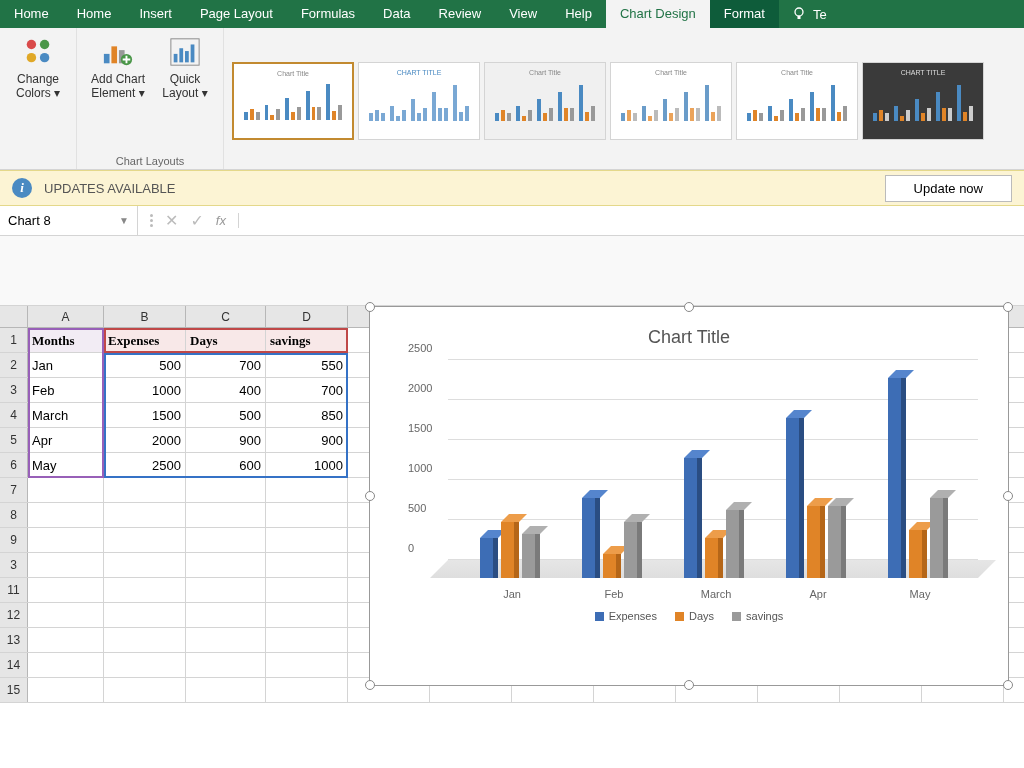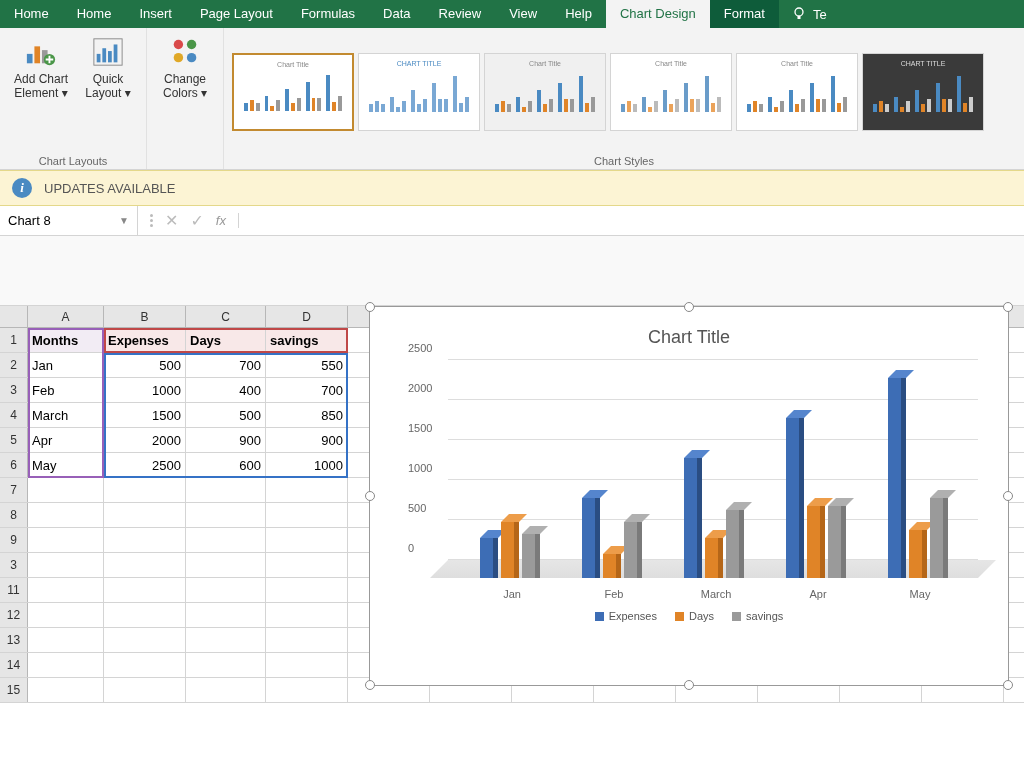--- a/index.html
+++ b/index.html
@@ -49,21 +49,21 @@
 .spacer { height: 70px; background: #f9f9f9; border-bottom: 1px solid #d4d4d4; }
 
 
 .sheet { position: relative; }
 .col-headers { display: flex; height: 22px; background: #e6e6e6; border-bottom: 1px solid #b7b7b7; }
 .corner-cell { width: 28px; border-right: 1px solid #b7b7b7; background: #e6e6e6; }
 .col-header { border-right: 1px solid #b7b7b7; text-align: center; font-size: 12px; line-height: 22px; color: #333; background: #e6e6e6; }
 .row { display: flex; height: 25px; border-bottom: 1px solid #d4d4d4; }
 .row-header { width: 28px; border-right: 1px solid #b7b7b7; background: #e6e6e6; text-align: center; font-size: 12px; line-height: 25px; color: #333; }
 .cell { border-right: 1px solid #d4d4d4; padding: 0 4px; font-size: 13px; line-height: 25px; overflow: hidden; white-space: nowrap; }
-.cell.bold { font-weight: bold; }
+.cell.bold { font-weight: bold; font-family: Liberation Serif, serif; }
 .cell.right { text-align: right; }
 .cell.hdr-a { background: #f2ecf4; }
 .cell.hdr-d { background: #f8e8e8; }
 
 
 .chart-embed { position: absolute; left: 369px; top: 0px; width: 640px; height: 380px; background: #fff; border: 1px solid #999; }
 .sel-handle { position: absolute; width: 10px; height: 10px; background: #fff; border: 1.5px solid #888; border-radius: 50%; }
 .chart-title-text { text-align: center; font-size: 18px; color: #555; padding: 20px 0 10px; }
 .chart-plot { position: relative; height: 240px; margin: 0 30px 0 60px; }
 .chart-floor { position: absolute; bottom: 20px; left: 0; right: 0; height: 18px; background: linear-gradient(to bottom, #e6e6e6, #dedede); transform: skewX(-45deg); transform-origin: bottom left; }
@@ -112,20 +112,38 @@
     <span style="margin-left:6px;font-size:13px">Te</span>
   </div>
 </div>
 
 <div class="ribbon-body">
   <div class="ribbon-group">
     <div class="ribbon-group-content">
       <div class="ribbon-btn">
         <div class="ribbon-icon">
           <svg width="34" height="32" viewBox="0 0 34 32">
+              <circle cx="10" cy="8" r="5" fill="#d94a4a"></circle>
+              <circle cx="24" cy="8" r="5" fill="#4a9648"></circle>
+              <circle cx="10" cy="22" r="5" fill="#e0a827"></circle>
+              <circle cx="24" cy="22" r="5" fill="#4a8ac2"></circle>
+            </svg>
+        </div>
+        <div class="ribbon-btn-label"><span style="white-space:pre-line">Change
+Colors</span> ▾</div>
+      </div>
+    </div>
+    <div class="ribbon-group-label">&nbsp;</div>
+  </div>
+
+  <div class="ribbon-group">
+    <div class="ribbon-group-content">
+      <div class="ribbon-btn">
+        <div class="ribbon-icon">
+          <svg width="34" height="32" viewBox="0 0 34 32">
               <rect x="2" y="18" width="6" height="10" fill="#4a8ac2"></rect>
               <rect x="10" y="10" width="6" height="18" fill="#e08427"></rect>
               <rect x="18" y="14" width="6" height="14" fill="#999"></rect>
               <circle cx="26" cy="24" r="6" fill="#4a9648"></circle>
               <path d="M26 20 v8 M22 24 h8" stroke="#fff" stroke-width="2"></path>
             </svg>
         </div>
         <div class="ribbon-btn-label"><span style="white-space:pre-line">Add Chart
 Element</span> ▾</div>
       </div>
@@ -137,38 +155,20 @@
               <rect x="11" y="12" width="4" height="15" fill="#4a8ac2"></rect>
               <rect x="17" y="15" width="4" height="12" fill="#4a8ac2"></rect>
               <rect x="23" y="8" width="4" height="19" fill="#4a8ac2"></rect>
             </svg>
         </div>
         <div class="ribbon-btn-label"><span style="white-space:pre-line">Quick
 Layout</span> ▾</div>
       </div>
     </div>
     <div class="ribbon-group-label">Chart Layouts</div>
-  </div>
-
-  <div class="ribbon-group">
-    <div class="ribbon-group-content">
-      <div class="ribbon-btn">
-        <div class="ribbon-icon">
-          <svg width="34" height="32" viewBox="0 0 34 32">
-              <circle cx="10" cy="8" r="5" fill="#d94a4a"></circle>
-              <circle cx="24" cy="8" r="5" fill="#4a9648"></circle>
-              <circle cx="10" cy="22" r="5" fill="#e0a827"></circle>
-              <circle cx="24" cy="22" r="5" fill="#4a8ac2"></circle>
-            </svg>
-        </div>
-        <div class="ribbon-btn-label"><span style="white-space:pre-line">Change
-Colors</span> ▾</div>
-      </div>
-    </div>
-    <div class="ribbon-group-label">&nbsp;</div>
   </div>
 
   <div class="chart-styles-container">
     <div class="chart-styles">
       <div class="chart-style-thumb selected">
         <div class="thumb-title">Chart Title</div>
         <div class="thumb-bars">
             <div class="tb" style="height:20%;background:#4a8ac2"></div>
             <div class="tb" style="height:28%;background:#e08427"></div>
             <div class="tb" style="height:22%;background:#999"></div>
@@ -280,27 +280,27 @@
             <div class="tb" style="height:34%;background:#ccc"></div>
             <div class="tb" style="height:80%;background:#4a8ac2;margin-left:3px"></div>
             <div class="tb" style="height:36%;background:#e08427"></div>
             <div class="tb" style="height:36%;background:#ccc"></div>
             <div class="tb" style="height:100%;background:#4a8ac2;margin-left:3px"></div>
             <div class="tb" style="height:24%;background:#e08427"></div>
             <div class="tb" style="height:40%;background:#ccc"></div>
           </div>
       </div>
     </div>
-    <div class="ribbon-group-label">Chart Styles</div>
   </div>
 </div>
 
 <div class="update-bar">
   <div class="info-icon">i</div>
   <span class="update-title">UPDATES AVAILABLE</span>
+  <button class="update-btn">Update now</button>
 </div>
 
 <div class="formula-bar">
   <div class="name-box">
     <span>Chart 8</span>
     <span class="name-box-dd">▼</span>
   </div>
   <div class="fx-buttons">
     <span style="display:flex;flex-direction:column;gap:2px">
         <span style="width:3px;height:3px;background:#bbb;border-radius:50%;display:block"></span>

